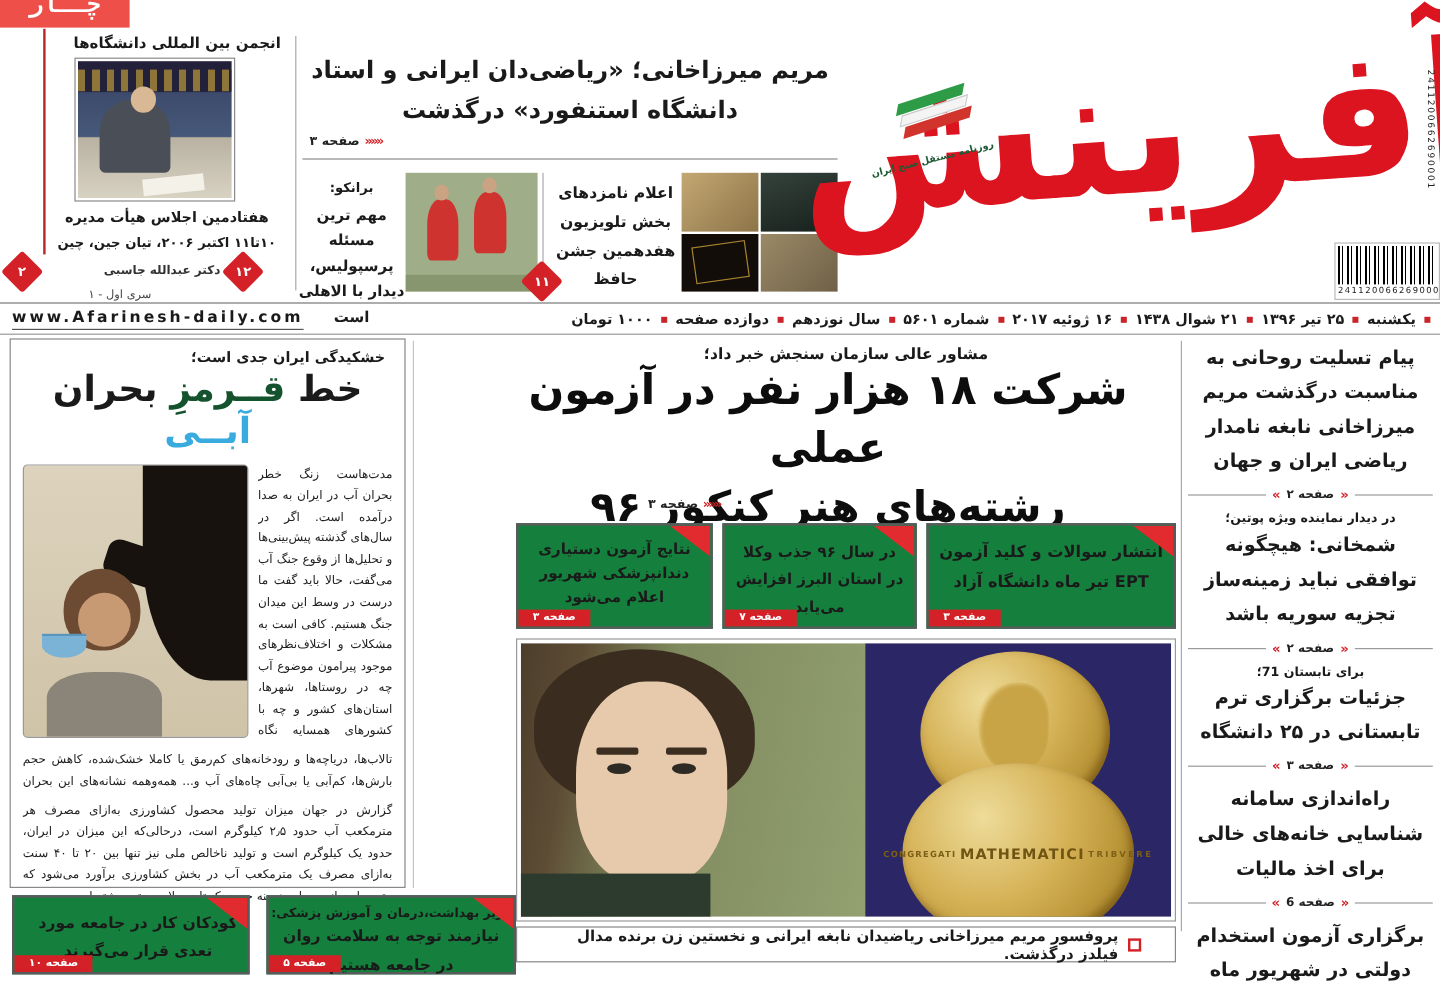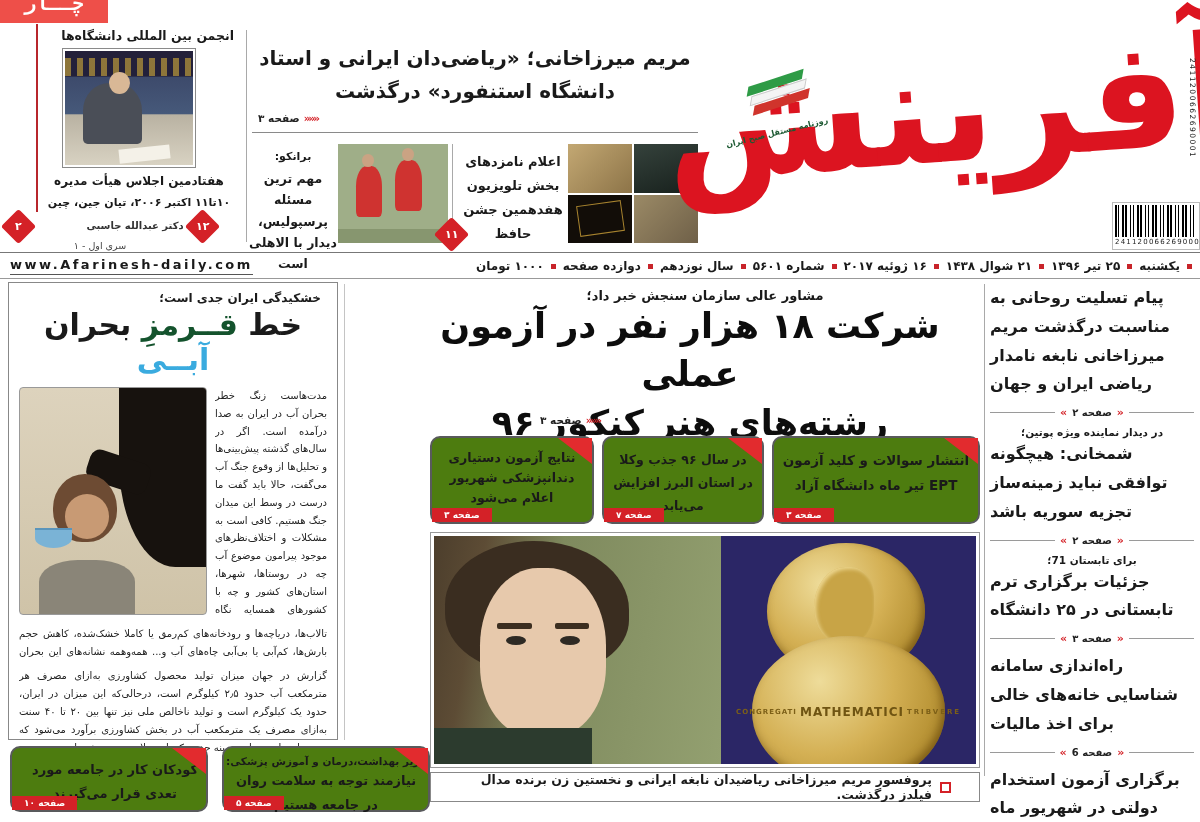--- a/index.html
+++ b/index.html
@@ -80,21 +80,21 @@
   .dates { right:8px; top:259px; display:flex; align-items:center; gap:7px; font-size:12px; font-weight:bold; }
   .sq { width:5px; height:5px; background:#c8242a; flex:none; }
 
   
   .lead-kicker { left:430px; top:288px; width:550px; text-align:center; font-weight:bold; font-size:13px; }
   .lead-headline { left:400px; top:302px; width:580px; text-align:center; font-weight:bold;
                    font-size:35px; line-height:1.38; letter-spacing:-1px; color:#0d0d0d; }
   .lead-pageref { left:540px; top:414px; }
 
   
-  .nbox { position:absolute; border:2px solid #595a5c; border-radius:10px; background:#4d7c0f; }
+  .nbox { position:absolute; border:2px solid #595a5c; border-radius:0; background:#15803d; }
   .nbox .tri { position:absolute; top:0; right:0; width:34px; height:26px; background:#e22b2e;
                clip-path:polygon(100% 0,0 0,100% 100%); }
   .nbox .ptag { position:absolute; bottom:0; left:0; background:#d42127; color:#fff;
                 font-size:9px; font-weight:bold; padding:2px 12px; }
   .nbox .txt { text-align:center; font-weight:bold; font-size:13.5px; line-height:1.85; padding:10px 8px 0; }
   .nbox .kick { text-align:center; font-weight:bold; font-size:10.5px; padding-top:7px; }
 
   
   .photo-box { left:430px; top:532px; width:550px; height:236px; border:1px solid #999; padding:3px; background:#fff; }
   .photo-inner { width:100%; height:100%; display:flex; direction:ltr; overflow:hidden; }
@@ -141,21 +141,21 @@
   .water-cont { font-weight:bold; font-size:11px; margin-top:6px; text-align:left; }
 
   
   .bb-right { left:222px; top:746px; width:208px; height:66px; }
   .bb-left { left:10px; top:746px; width:198px; height:66px; }
   .bb-right .txt, .bb-left .txt { font-size:13px; padding-top:2px; }
   .bb-left .txt { padding-top:10px;padding-left:20px; }
 
   
   .right-col { left:990px; top:284px; width:204px; height:534px; display:flex; flex-direction:column; }
-  .rc-head { text-align:left; font-weight:bold; font-size:16px; line-height:1.8; }
+  .rc-head { text-align:center; font-weight:bold; font-size:16px; line-height:1.8; }
   .rc-kick { text-align:center; font-weight:bold; font-size:10.5px; margin-bottom:2px; }
   .rc-sep { display:flex; align-items:center; gap:5px; margin:7px 0; font-size:10px; font-weight:bold; color:#222; }
   .rc-sep .l { flex:1; height:1px; background:#9a9a9a; }
   .rc-sep .chev { color:#d42127; font-size:11px; }
   .col-divider { left:984px; top:284px; width:1px; height:492px; background:#a9a9a9; }
   .col-divider2 { left:344px; top:284px; width:1px; height:456px; background:#c4c4c4; }
 </style>
 </head>
 <body>
 

